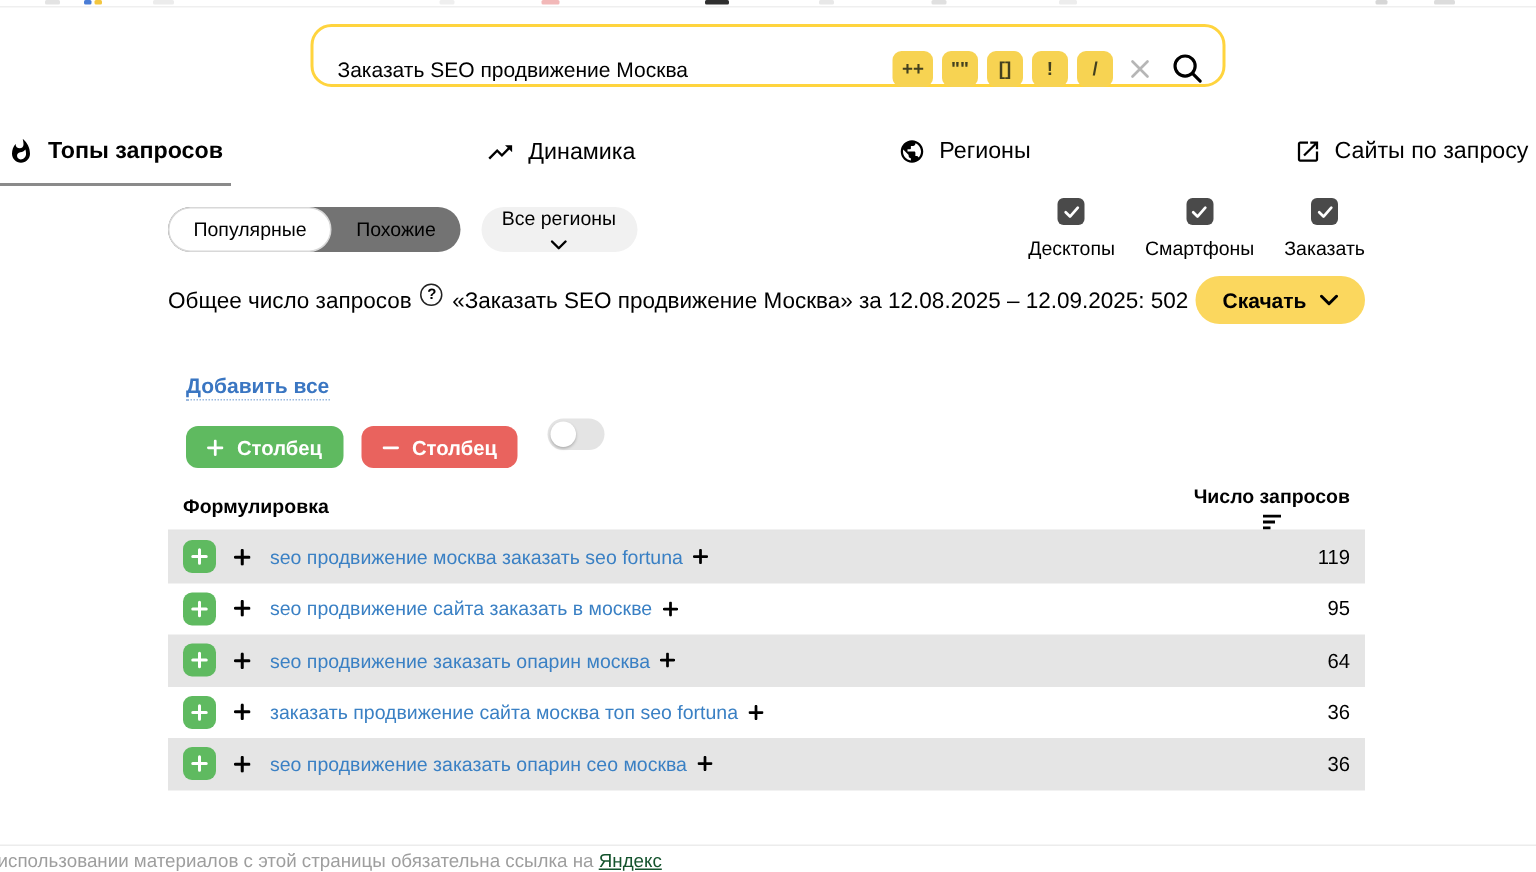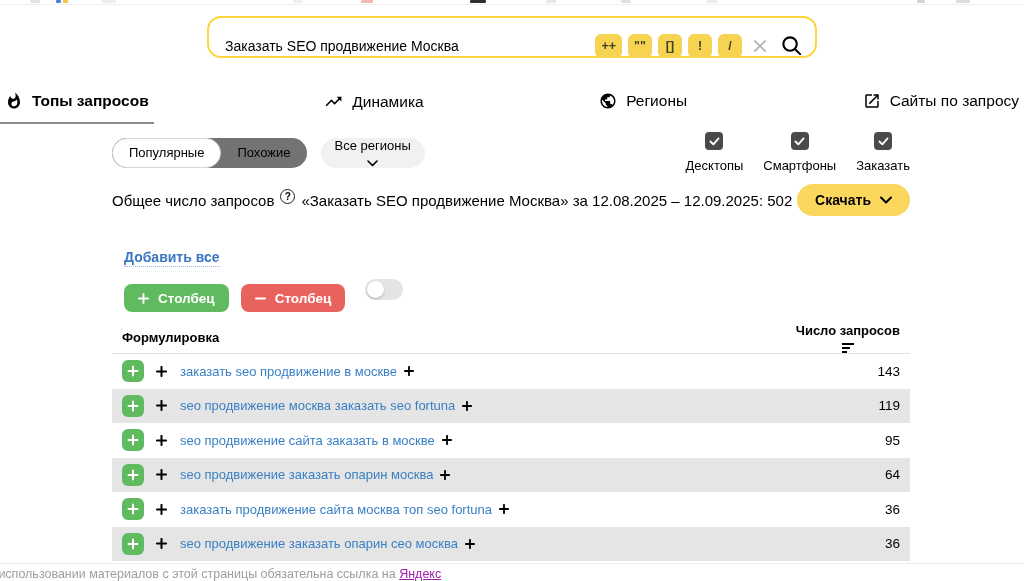--- a/index.html
+++ b/index.html
@@ -90,21 +90,21 @@
   .row-plus { margin-left:12px; cursor:pointer; display:flex; }
   .row-link { margin-left:13px; font-size:13px; color:#3a80c4; cursor:pointer; text-decoration:none; }
   .row-plus-after { margin-left:7px; cursor:pointer; display:flex; }
   .row-count { margin-left:auto; font-size:13.5px; color:#000; }
 
   
   .footer { position:absolute; top:563px; left:0; width:1024px; height:18px;
     background:#fff; border-top:1px solid #ececec; overflow:hidden; }
   .footer-inner { position:absolute; left:-28px; top:3px; white-space:nowrap;
     font-size:12.5px; color:#9e9e9e; }
-  .footer-link { color:#a21caf; text-decoration:underline; cursor:pointer; }
+  .footer-link { color:#14532d; text-decoration:underline; cursor:pointer; }
 </style>
 </head>
 <body>
 
 <div class="top-strip">
   <span style="left:30px;width:10px;background:#e3e3e3"></span>
   <span style="left:56px;width:5px;background:#4a7dd6"></span>
   <span style="left:63px;width:5px;background:#f3c63f"></span>
   <span style="left:102px;width:14px;background:#ececec"></span>
   <span style="left:293px;width:10px;background:#efefef"></span>
@@ -263,39 +263,20 @@
       <span>
         <svg width="12" height="10" viewBox="0 0 12 10" fill="#000">
             <rect x="0" y="0" width="12" height="2"></rect>
             <rect x="0" y="4" width="8" height="2"></rect>
             <rect x="0" y="8" width="5" height="2"></rect>
           </svg>
       </span>
     </span>
   </div>
 
-  <div class="trow">
-    <button class="row-add-btn">
-        <svg width="12" height="12" viewBox="0 0 12 12" fill="none">
-          <path d="M6 1.5v9M1.5 6h9" stroke="#fff" stroke-width="2" stroke-linecap="round"></path>
-        </svg>
-      </button>
-    <span class="row-plus">
-        <svg width="11" height="11" viewBox="0 0 12 12" fill="none">
-          <path d="M6 1v10M1 6h10" stroke="#000" stroke-width="2.2" stroke-linecap="round"></path>
-        </svg>
-      </span>
-    <a class="row-link">заказать seo продвижение в москве</a>
-    <span class="row-plus-after">
-        <svg width="10" height="10" viewBox="0 0 12 12" fill="none">
-          <path d="M6 1v10M1 6h10" stroke="#000" stroke-width="2.2" stroke-linecap="round"></path>
-        </svg>
-      </span>
-    <span class="row-count">143</span>
-  </div>
 
   <div class="trow alt">
     <button class="row-add-btn">
         <svg width="12" height="12" viewBox="0 0 12 12" fill="none">
           <path d="M6 1.5v9M1.5 6h9" stroke="#fff" stroke-width="2" stroke-linecap="round"></path>
         </svg>
       </button>
     <span class="row-plus">
         <svg width="11" height="11" viewBox="0 0 12 12" fill="none">
           <path d="M6 1v10M1 6h10" stroke="#000" stroke-width="2.2" stroke-linecap="round"></path>

